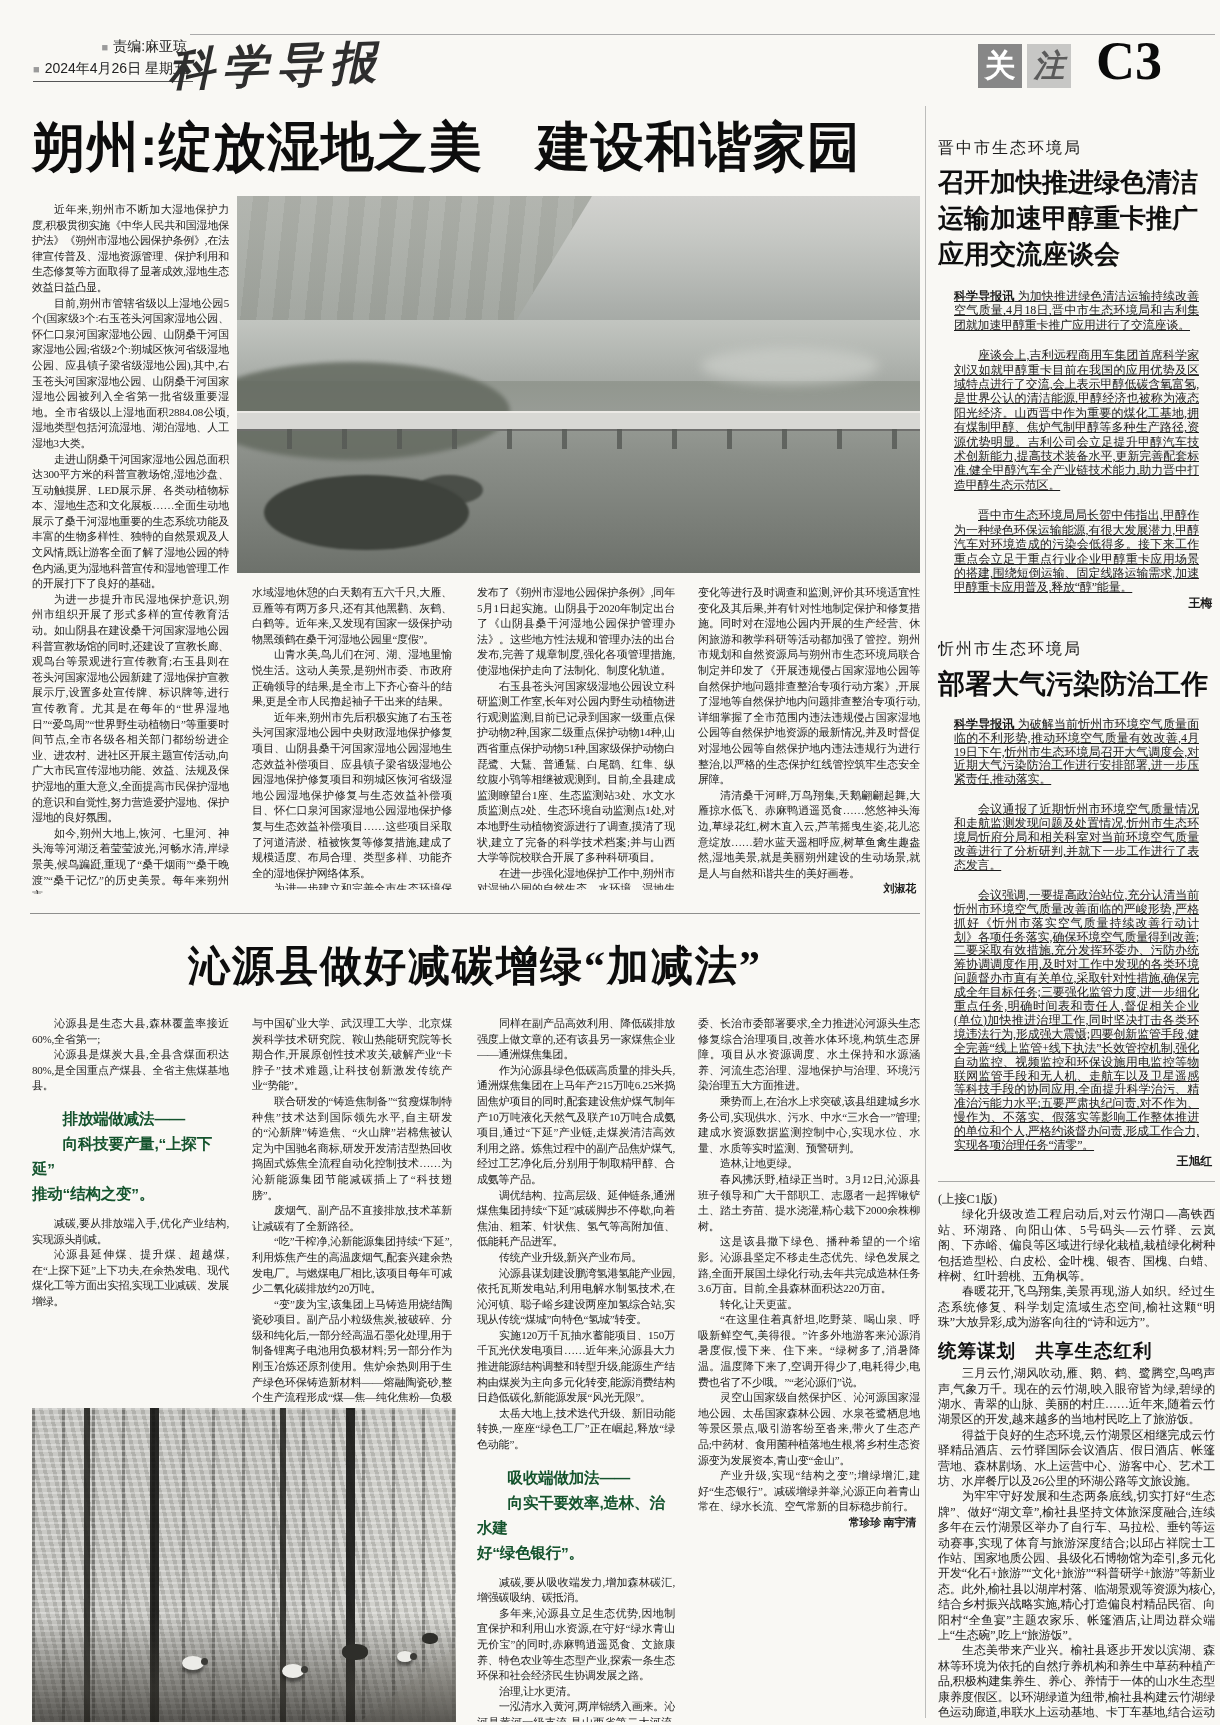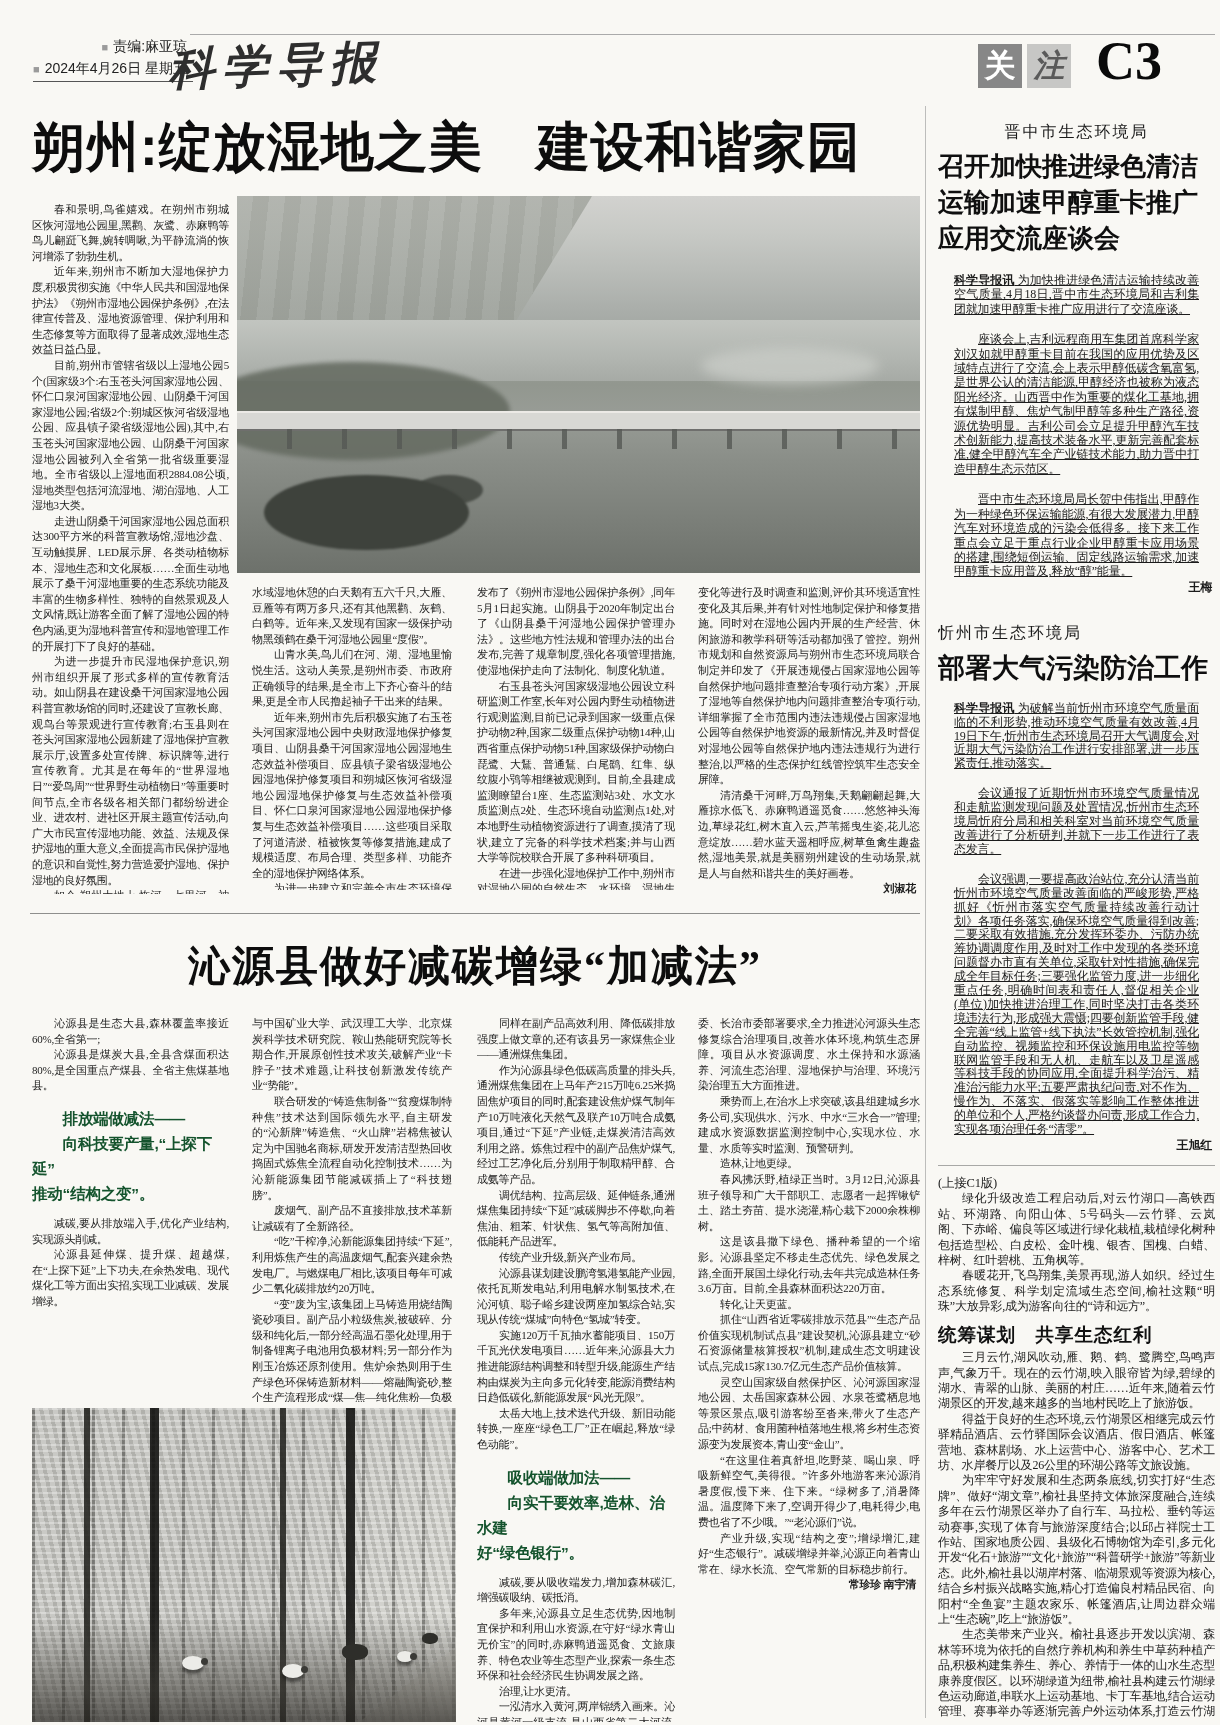--- a/index.html
+++ b/index.html
@@ -122,21 +122,20 @@
     <div class="pw-river"></div>
     <div class="pw-bank"></div>
     <div class="pw-glint"></div>
     <div class="pw-deck"></div>
     <div class="pw-piers"></div>
     <div class="pw-island2"></div>
     <div class="pw-island"></div>
   </div>
 
   <div class="col main-body" style="left:32px;top:202px;width:197px;height:692px;">
-      <p class="para">春和景明,鸟雀嬉戏。在朔州市朔城区恢河湿地公园里,黑鹳、灰鹭、赤麻鸭等鸟儿翩跹飞舞,婉转啁啾,为平静流淌的恢河增添了勃勃生机。</p>
       <p class="para">近年来,朔州市不断加大湿地保护力度,积极贯彻实施《中华人民共和国湿地保护法》《朔州市湿地公园保护条例》,在法律宣传普及、湿地资源管理、保护利用和生态修复等方面取得了显著成效,湿地生态效益日益凸显。</p>
       <p class="para">目前,朔州市管辖省级以上湿地公园5个(国家级3个:右玉苍头河国家湿地公园、怀仁口泉河国家湿地公园、山阴桑干河国家湿地公园;省级2个:朔城区恢河省级湿地公园、应县镇子梁省级湿地公园),其中,右玉苍头河国家湿地公园、山阴桑干河国家湿地公园被列入全省第一批省级重要湿地。全市省级以上湿地面积2884.08公顷,湿地类型包括河流湿地、湖泊湿地、人工湿地3大类。</p>
       <p class="para">走进山阴桑干河国家湿地公园总面积达300平方米的科普宣教场馆,湿地沙盘、互动触摸屏、LED展示屏、各类动植物标本、湿地生态和文化展板……全面生动地展示了桑干河湿地重要的生态系统功能及丰富的生物多样性、独特的自然景观及人文风情,既让游客全面了解了湿地公园的特色内涵,更为湿地科普宣传和湿地管理工作的开展打下了良好的基础。</p>
       <p class="para">为进一步提升市民湿地保护意识,朔州市组织开展了形式多样的宣传教育活动。如山阴县在建设桑干河国家湿地公园科普宣教场馆的同时,还建设了宣教长廊、观鸟台等景观进行宣传教育;右玉县则在苍头河国家湿地公园新建了湿地保护宣教展示厅,设置多处宣传牌、标识牌等,进行宣传教育。尤其是在每年的“世界湿地日”“爱鸟周”“世界野生动植物日”等重要时间节点,全市各级各相关部门都纷纷进企业、进农村、进社区开展主题宣传活动,向广大市民宣传湿地功能、效益、法规及保护湿地的重大意义,全面提高市民保护湿地的意识和自觉性,努力营造爱护湿地、保护湿地的良好氛围。</p>
       <p class="para">如今,朔州大地上,恢河、七里河、神头海等河湖泛着莹莹波光,河畅水清,岸绿景美,候鸟蹁跹,重现了“桑干烟雨”“桑干晚渡”“桑干记忆”的历史美景。每年来朔州市</p>
     </div>
   <div class="col main-body" style="left:252px;top:585px;width:200px;height:305px;">
       <p class="para noindent">水域湿地休憩的白天鹅有五六千只,大雁、豆雁等有两万多只,还有其他黑鹳、灰鹤、白鹤等。近年来,又发现有国家一级保护动物黑颈鹤在桑干河湿地公园里“度假”。</p>
       <p class="para">山青水美,鸟儿们在河、湖、湿地里愉悦生活。这动人美景,是朔州市委、市政府正确领导的结果,是全市上下齐心奋斗的结果,更是全市人民撸起袖子干出来的结果。</p>
       <p class="para">近年来,朔州市先后积极实施了右玉苍头河国家湿地公园中央财政湿地保护修复项目、山阴县桑干河国家湿地公园湿地生态效益补偿项目、应县镇子梁省级湿地公园湿地保护修复项目和朔城区恢河省级湿地公园湿地保护修复与生态效益补偿项目、怀仁口泉河国家湿地公园湿地保护修复与生态效益补偿项目……这些项目采取了河道清淤、植被恢复等修复措施,建成了规模适度、布局合理、类型多样、功能齐全的湿地保护网络体系。</p>
@@ -183,42 +182,41 @@
       <p class="para">治理,让水更清。</p>
       <p class="para">一泓清水入黄河,两岸锦绣入画来。沁河是黄河一级支流,是山西省第二大河流,沁源县境内干流长98公里,占山西省内干流总长的27%。</p>
     </div>
   <div class="col main-body" style="left:698px;top:1016px;width:222px;height:706px;">
       <p class="para noindent">委、长治市委部署要求,全力推进沁河源头生态修复综合治理项目,改善水体环境,构筑生态屏障。项目从水资源调度、水土保持和水源涵养、河流生态治理、湿地保护与治理、环境污染治理五大方面推进。</p>
       <p class="para">乘势而上,在治水上求突破,该县组建城乡水务公司,实现供水、污水、中水“三水合一”管理;建成水资源数据监测控制中心,实现水位、水量、水质等实时监测、预警研判。</p>
       <p class="para">造林,让地更绿。</p>
       <p class="para">春风拂沃野,植绿正当时。3月12日,沁源县班子领导和广大干部职工、志愿者一起挥锹铲土、踏土夯苗、提水浇灌,精心栽下2000余株柳树。</p>
       <p class="para">这是该县撒下绿色、播种希望的一个缩影。沁源县坚定不移走生态优先、绿色发展之路,全面开展国土绿化行动,去年共完成造林任务3.6万亩。目前,全县森林面积达220万亩。</p>
       <p class="para">转化,让天更蓝。</p>
-      <p class="para">抓住“山西省近零碳排放示范县”“生态产品价值实现机制试点县”建设契机,沁源县建立“砂石资源储量核算授权”机制,建成生态文明建设试点,完成15家130.7亿元生态产品价值核算。</p>
+      <p class="para">“在这里住着真舒坦,吃野菜、喝山泉、呼吸新鲜空气,美得很。”许多外地游客来沁源消暑度假,慢下来、住下来。“绿树多了,消暑降温。温度降下来了,空调开得少了,电耗得少,电费也省了不少哦。”“老沁源们”说。</p>
       <p class="para">灵空山国家级自然保护区、沁河源国家湿地公园、太岳国家森林公园、水泉苍鹭栖息地等景区景点,吸引游客纷至沓来,带火了生态产品;中药材、食用菌种植落地生根,将乡村生态资源变为发展资本,青山变“金山”。</p>
-      <p class="para">“在这里住着真舒坦,吃野菜、喝山泉、呼吸新鲜空气,美得很。”许多外地游客来沁源消暑度假,慢下来、住下来。“绿树多了,消暑降温。温度降下来了,空调开得少了,电耗得少,电费也省了不少哦。”“老沁源们”说。</p>
       <p class="para">产业升级,实现“结构之变”;增绿增汇,建好“生态银行”。减碳增绿并举,沁源正向着青山常在、绿水长流、空气常新的目标稳步前行。</p>
       <div class="inline-byline">常珍珍  南宇清</div>
     </div>
 
   <div class="abs photo-forest">
     <div class="pf-light"></div>
     <div class="pf-foliage"></div>
     <div class="pf-trunks"></div>
     <div class="pf-path"></div>
     <div class="pf-ground"></div>
     <div class="sheep" style="left:150px;bottom:52px;"></div>
     <div class="sheep" style="left:250px;bottom:44px;"></div>
     <div class="sheep" style="left:365px;bottom:60px;width:16px;height:11px;"></div>
     <div class="animal-dark" style="left:310px;bottom:62px;"></div>
     <div class="animal-dark" style="left:390px;bottom:78px;width:16px;height:11px;"></div>
   </div>
 
   <div class="abs rail">
-    <div class="kicker" style="margin-top:16px;text-align:center;">晋中市生态环境局</div>
+    <div class="kicker" style="margin-top:32px;">晋中市生态环境局</div>
     <div class="rail-headline">召开加快推进绿色清洁运输加速甲醇重卡推广应用交流座谈会</div>
     <div class="rail-body">
       <p class="para noindent"><span class="lead-label">科学导报讯</span><span>  为加快推进绿色清洁运输持续改善空气质量,4月18日,晋中市生态环境局和吉利集团就加速甲醇重卡推广应用进行了交流座谈。</span></p>
       <span><p class="para">座谈会上,吉利远程商用车集团首席科学家刘汉如就甲醇重卡目前在我国的应用优势及区域特点进行了交流,会上表示甲醇低碳含氧富氢,是世界公认的清洁能源,甲醇经济也被称为液态阳光经济。山西晋中作为重要的煤化工基地,拥有煤制甲醇、焦炉气制甲醇等多种生产路径,资源优势明显。吉利公司会立足提升甲醇汽车技术创新能力,提高技术装备水平,更新完善配套标准,健全甲醇汽车全产业链技术能力,助力晋中打造甲醇生态示范区。</p><p class="para">晋中市生态环境局局长贺中伟指出,甲醇作为一种绿色环保运输能源,有很大发展潜力,甲醇汽车对环境造成的污染会低得多。接下来工作重点会立足于重点行业企业甲醇重卡应用场景的搭建,围绕短倒运输、固定线路运输需求,加速甲醇重卡应用普及,释放“醇”能量。</p></span>
       <div class="byline">王梅</div>
     </div>
 
     <div class="kicker" style="margin-top:28px;">忻州市生态环境局</div>
     <div class="rail-headline" style="font-size:27px;">部署大气污染防治工作</div>
     <div class="rail-body" style="line-height:13.9px;">

